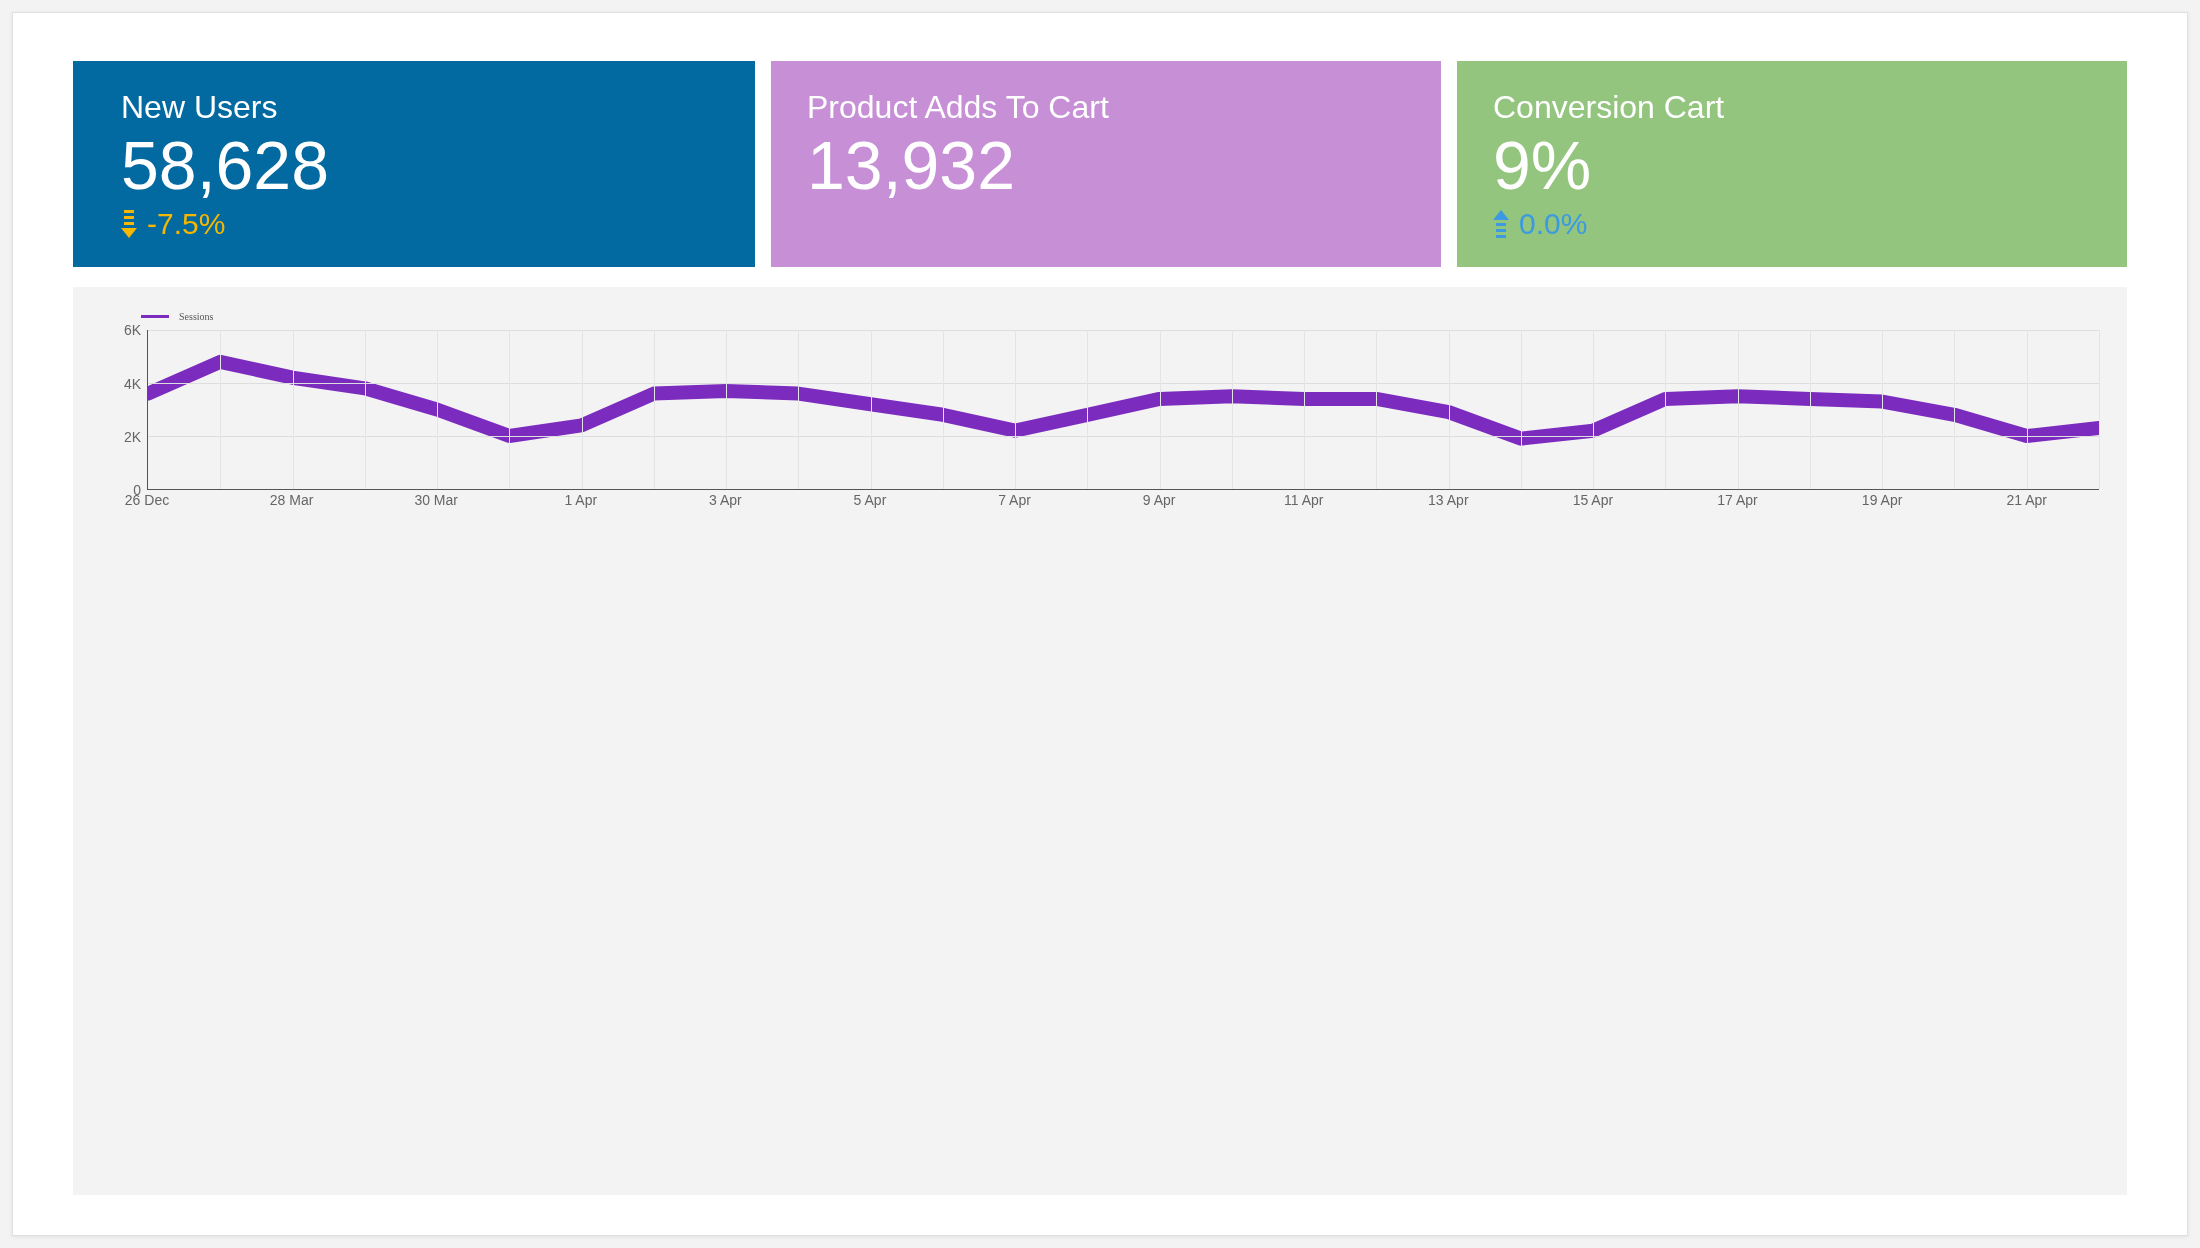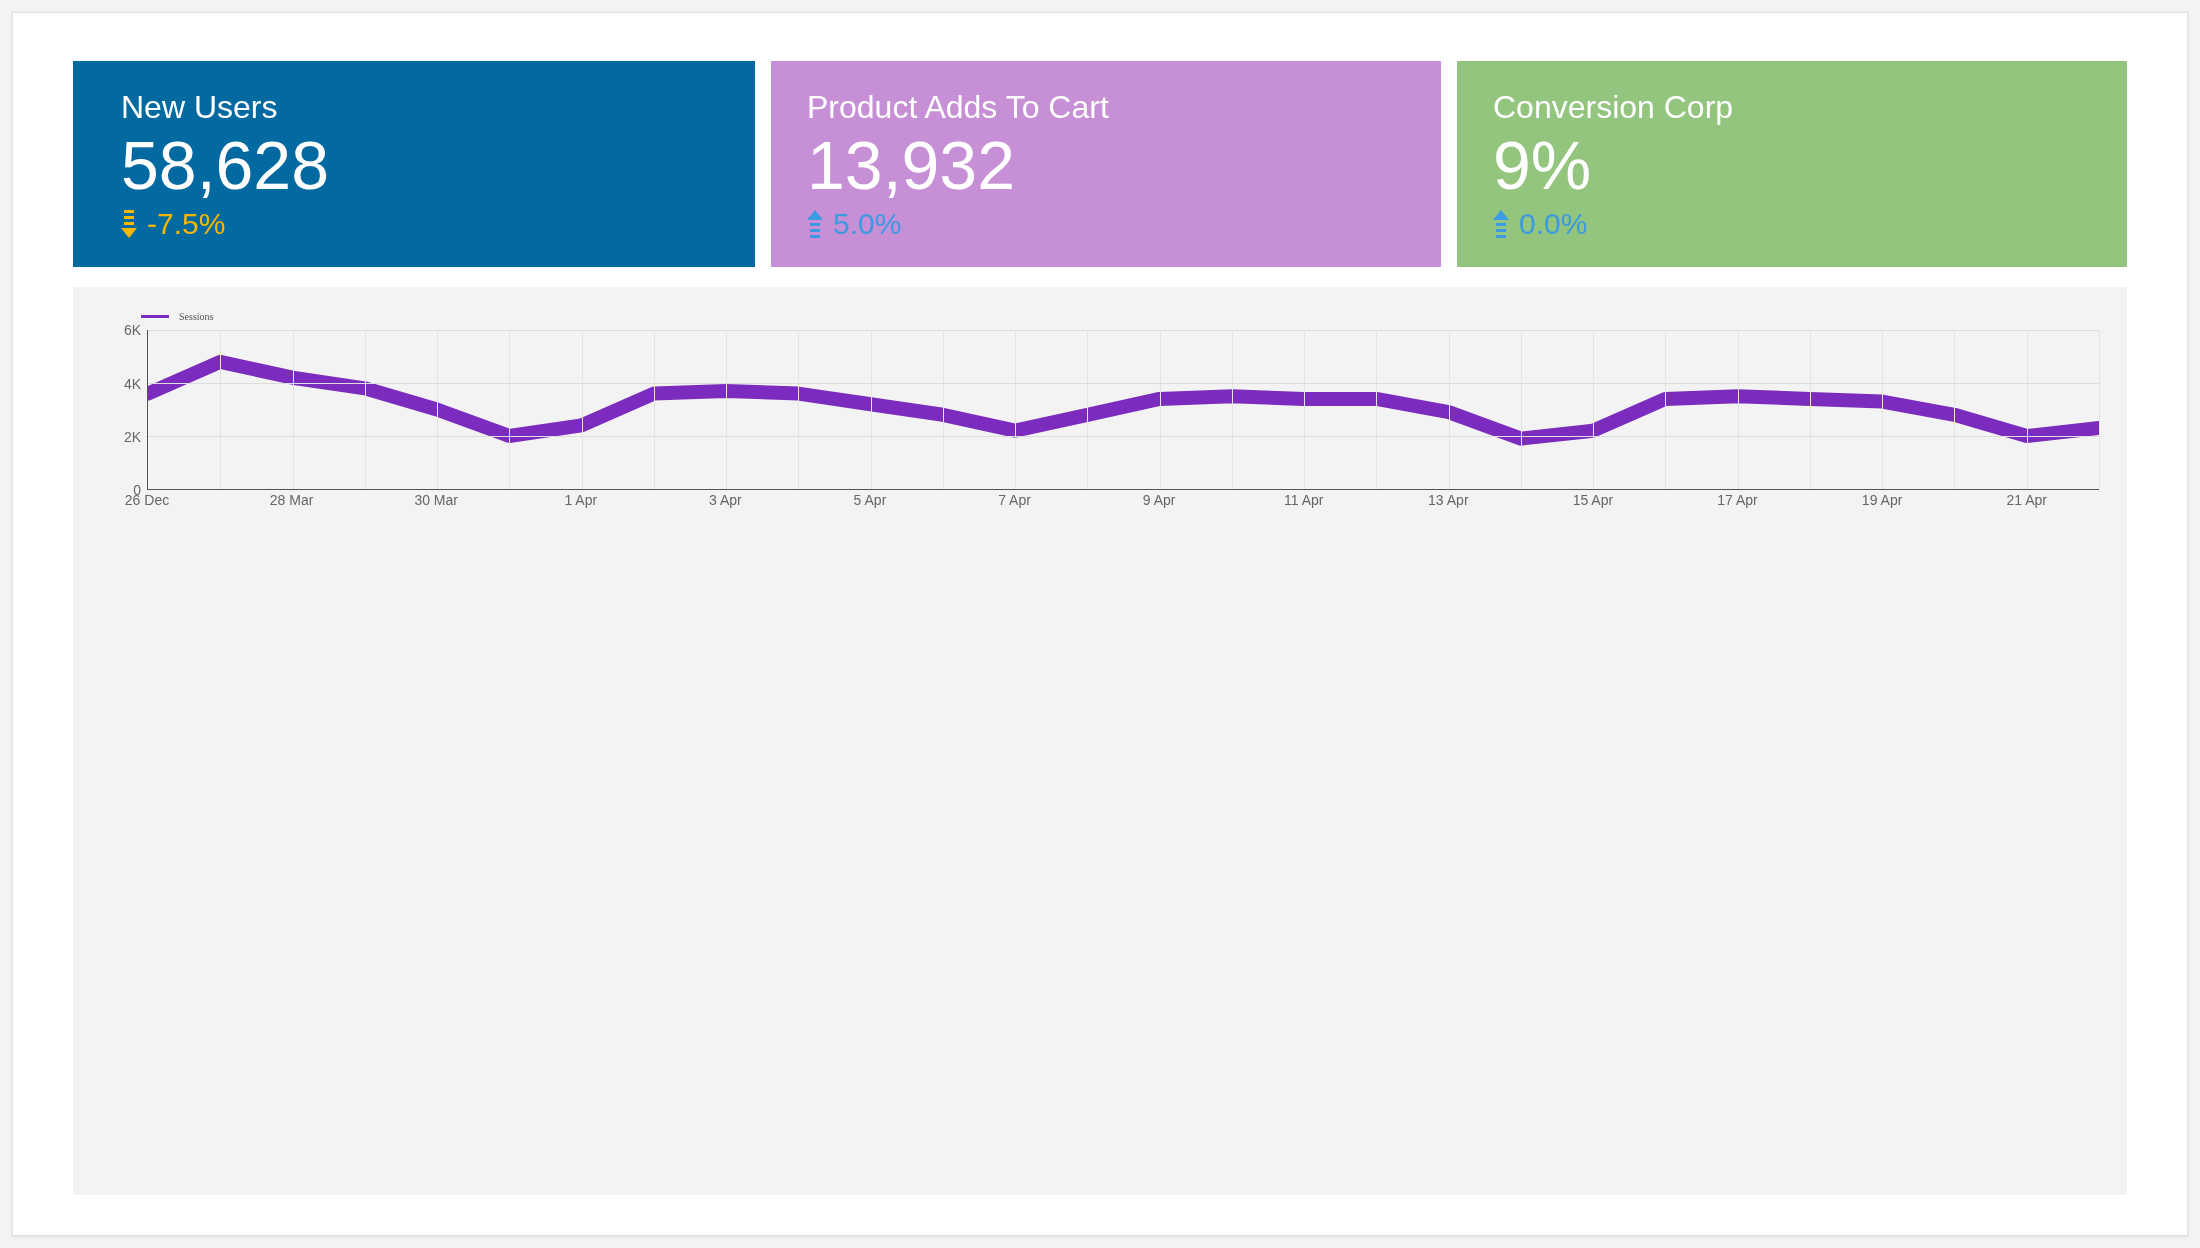--- a/index.html
+++ b/index.html
@@ -113,35 +113,24 @@
             </span>
           <span class="arrow-down"></span>
         </span>
         <span>-7.5%</span>
       </div>
     </div>
 
     <div class="kpi kpi-2">
       <div class="kpi-label">Product Adds To Cart</div>
       <div class="kpi-value">13,932</div>
-      <div class="kpi-delta delta-up">
-        <span class="delta-icon">
-          <span class="arrow-up"></span>
-          <span class="bars">
-              <span></span>
-              <span></span>
-              <span></span>
-            </span>
-        </span>
-        <span>5.0%</span>
-      </div>
     </div>
 
     <div class="kpi kpi-3">
-      <div class="kpi-label">Conversion Corp</div>
+      <div class="kpi-label">Conversion Cart</div>
       <div class="kpi-value">9%</div>
       <div class="kpi-delta delta-up">
         <span class="delta-icon">
           <span class="arrow-up"></span>
           <span class="bars">
               <span></span>
               <span></span>
               <span></span>
             </span>
         </span>

